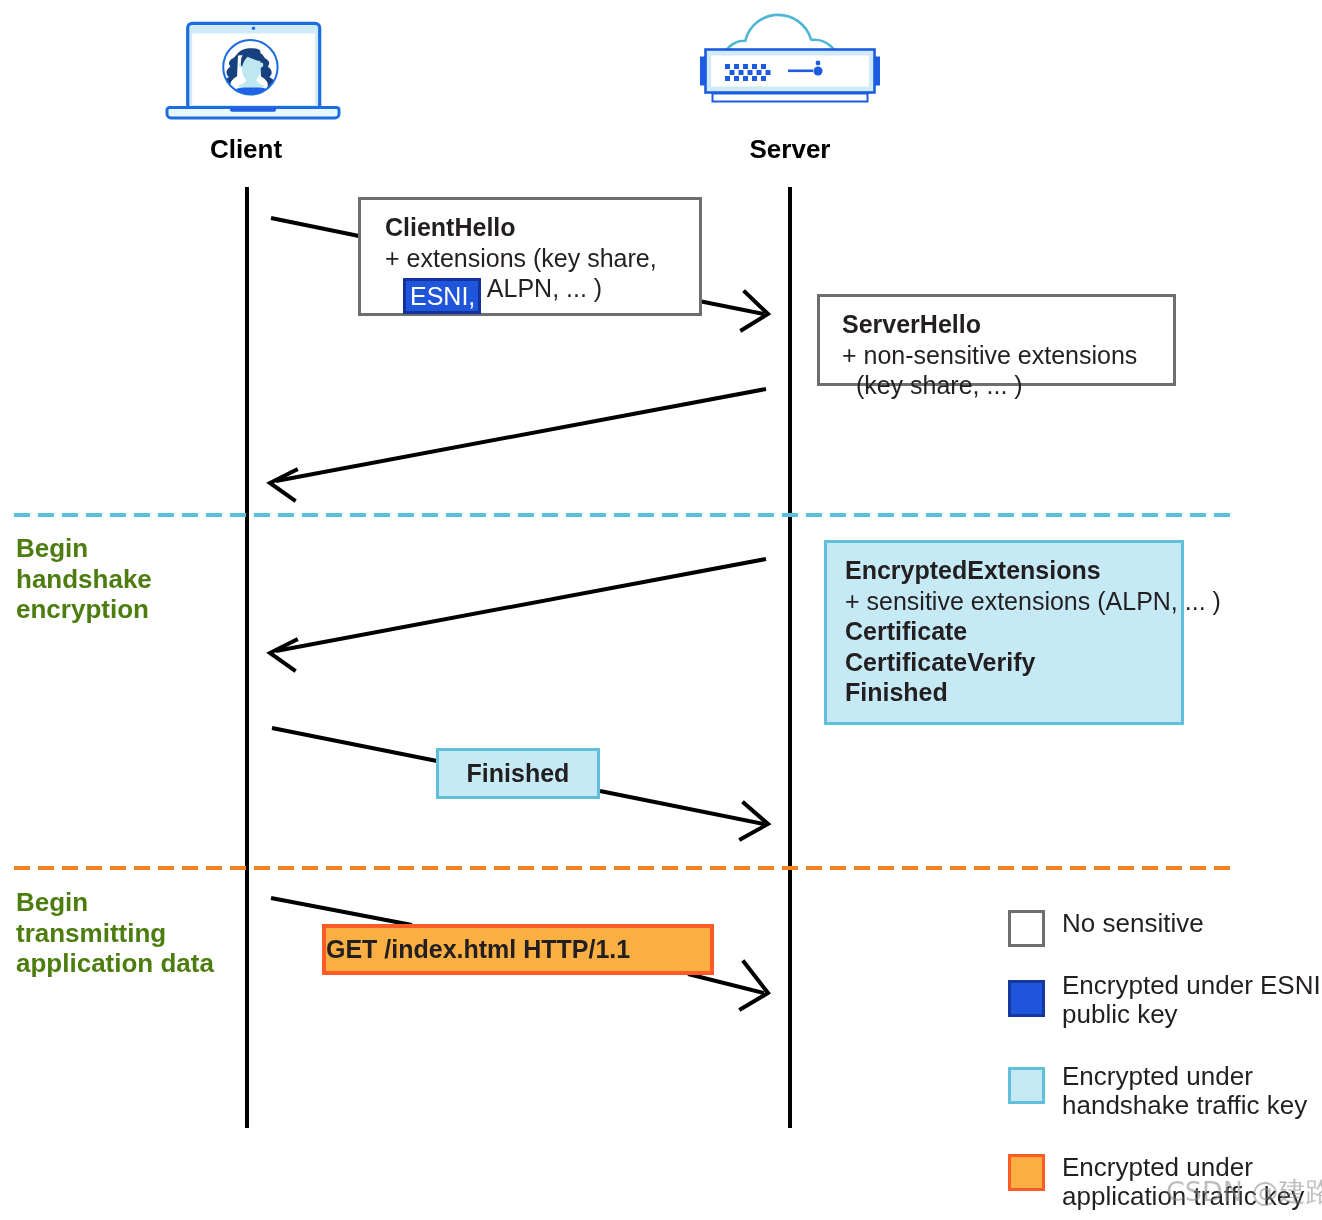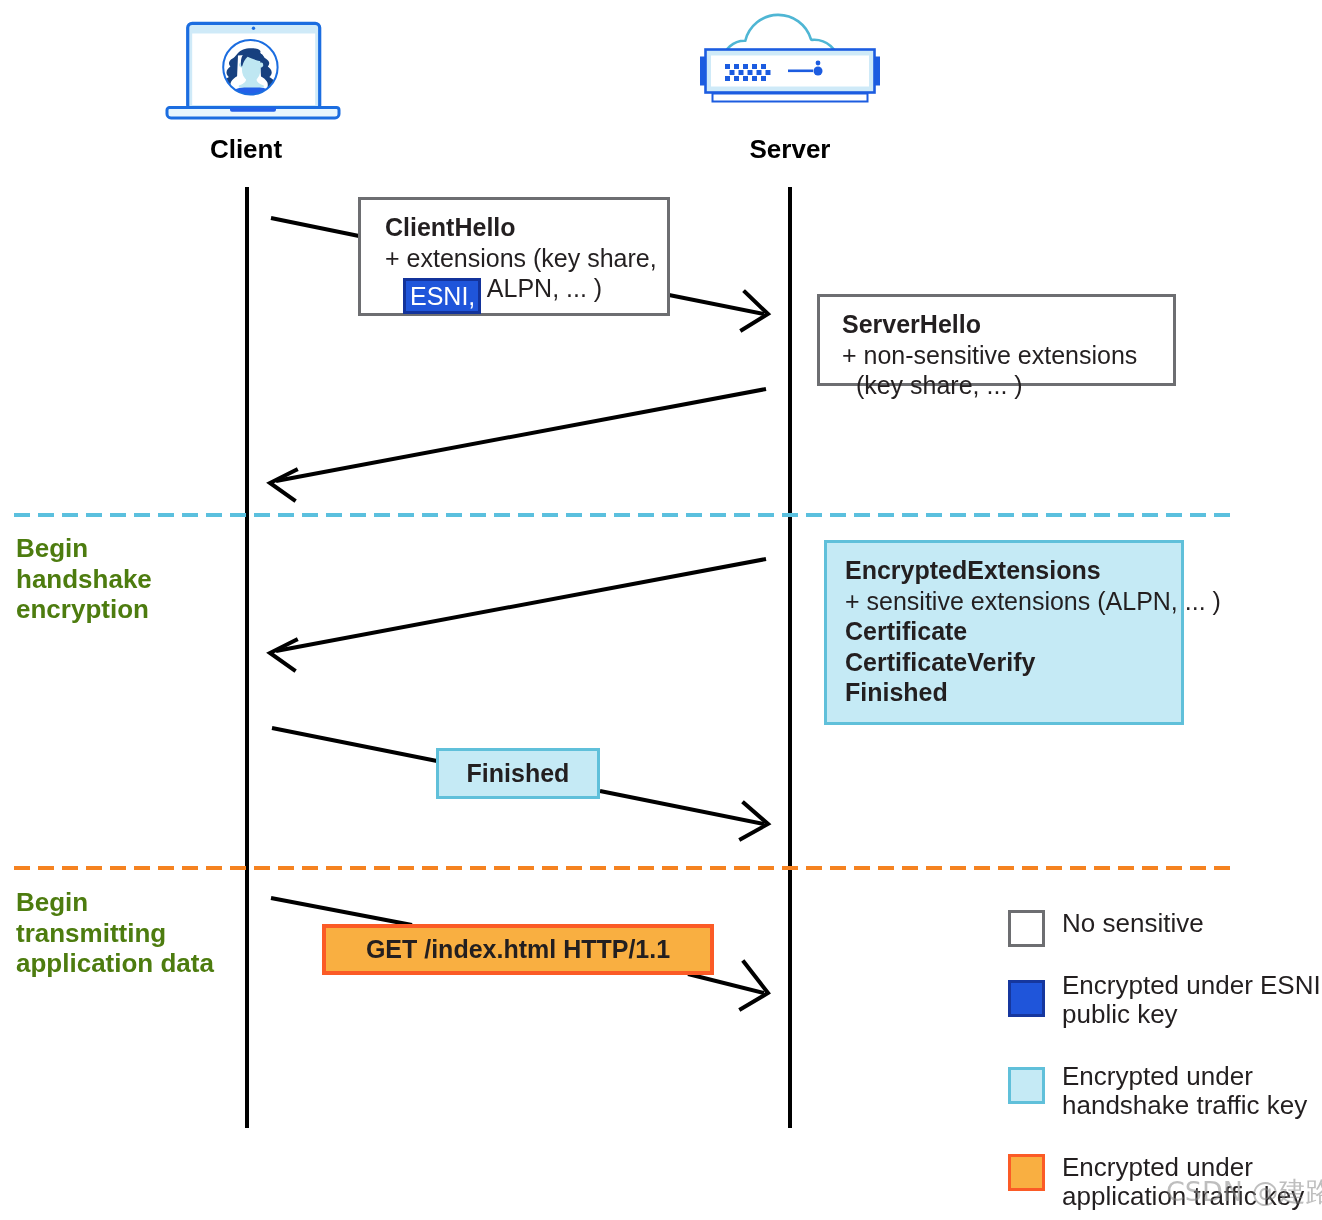--- a/index.html
+++ b/index.html
@@ -184,21 +184,21 @@
     <div>Begin</div>
     <div>handshake</div>
     <div>encryption</div>
   </div>
   <div class="phase-label" style="left:16px;top:887px;">
     <div>Begin</div>
     <div>transmitting</div>
     <div>application data</div>
   </div>
 
-  <div class="msgbox" style="left:358px;top:197px;width:312px;height:119px;
+  <div class="msgbox" style="left:358px;top:197px;width:344px;height:119px;
        border:3px solid #6d6e71;background:#fff;padding:12px 0 0 24px;">
     <div class="ln b">ClientHello</div>
     <div class="ln">+ extensions (key share,</div>
     <div class="ln"><span style="display:inline-block;width:18px"></span><span class="esni-hl">ESNI,</span><span> ALPN, ... )</span></div>
   </div>
 
   <div class="msgbox" style="left:817px;top:294px;width:359px;height:92px;
        border:3px solid #6d6e71;background:#fff;padding:12px 0 0 22px;">
     <div class="ln b">ServerHello</div>
     <div class="ln">+ non-sensitive extensions</div>
@@ -213,21 +213,21 @@
     <div class="ln b">CertificateVerify</div>
     <div class="ln b">Finished</div>
   </div>
 
   <div class="msgbox" style="left:436px;top:748px;width:164px;height:51px;
        border:3px solid #60c0da;background:#c5eaf5;display:flex;align-items:center;justify-content:center;">
     <div class="ln b">Finished</div>
   </div>
 
   <div class="msgbox" style="left:322px;top:924px;width:392px;height:51px;
-       border:4px solid #fb5b26;background:#f9af41;display:flex;align-items:center;justify-content:center;">
+       border:4px solid #fb5b26;background:#f9af41;display:flex;align-items:center;">
     <div class="ln b">GET /index.html HTTP/1.1</div>
   </div>
 
   <div class="legend-sw" style="left:1008px;top:910px;width:37px;height:37px;border:3px solid #6d6e71;background:#ffffff;"></div>
   <div class="legend-tx" style="left:1062px;top:909px;">No sensitive</div>
 
   <div class="legend-sw" style="left:1008px;top:980px;width:37px;height:37px;border:3px solid #16379e;background:#1f55da;"></div>
   <div class="legend-tx" style="left:1062px;top:971px;">Encrypted under ESNI
 public key</div>
 

